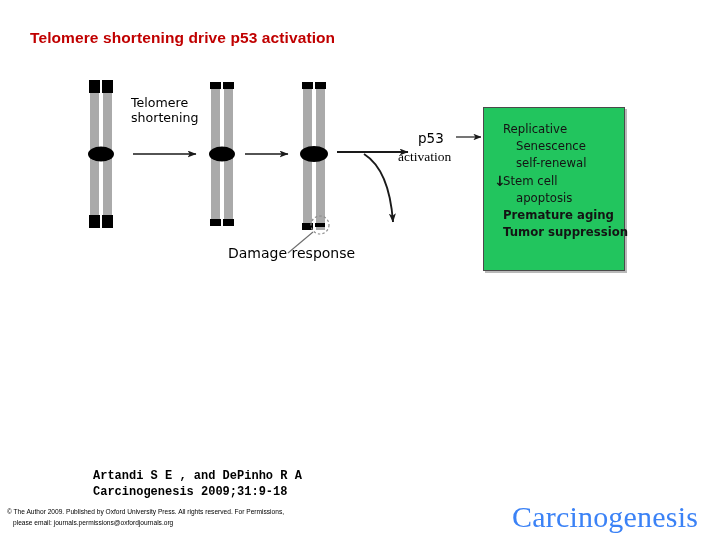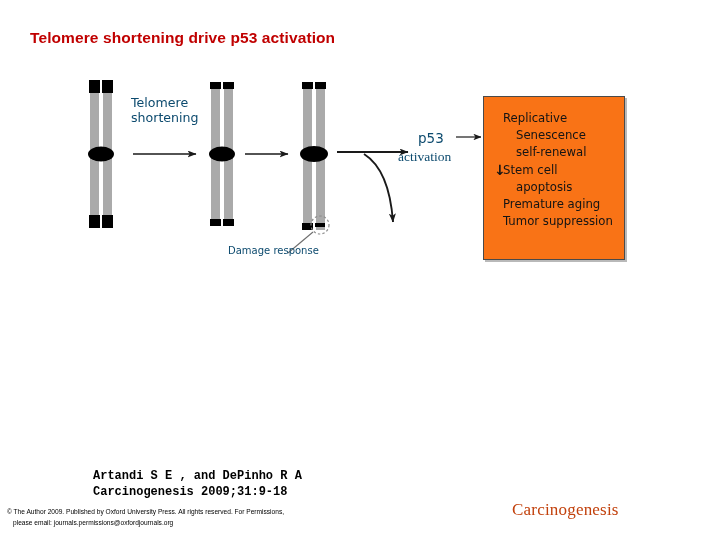--- a/index.html
+++ b/index.html
@@ -47,57 +47,57 @@
     height: 230px;
   }
   .figure-svg {
     position: absolute;
     left: 0; top: 0;
   }
 
   .fig-label {
     position: absolute;
     font-family: "DejaVu Sans", sans-serif;
-    color: #0c4a6e;
+    color: #000000;
     line-height: 1.22;
   }
   #label-telomere-shortening {
     left: 131px;
     top: 35px;
     font-size: 12.6px;
     width: 90px;
   }
   #label-damage-response {
     left: 228px;
     top: 185px;
-    font-size: 10px;
+    font-size: 14px;
     white-space: nowrap;
   }
   #label-p53 {
     left: 418px;
     top: 70px;
     font-size: 13.5px;
     white-space: nowrap;
   }
   #label-p53-activation {
     left: 398px;
     top: 89px;
     font-size: 13.5px;
     white-space: nowrap;
     font-family: Liberation Serif, serif;
   }
 
   
   .outcomes-box {
     position: absolute;
     left: 483px;
-    top: 36px;
+    top: 47px;
     width: 142px;
     height: 164px;
-    background: #f97316;
+    background: #22c55e;
     border: 1px solid #4a4a4a;
     box-shadow: 2px 2px 0 0 #b9b9b9;
     box-sizing: border-box;
   }
   .outcomes-list {
     position: absolute;
     left: 10px;
     top: 13px;
     width: 132px;
   }
@@ -119,20 +119,21 @@
   }
   .outcome-row .spacer {
     display: inline-block;
     width: 9px;
   }
   .outcome-row.indent {
     padding-left: 22px;
   }
   .outcome-row.pad {
     padding-left: 9px;
+    font-weight: bold;
   }
   .outcome-row.bold-text {
     font-weight: normal;
   }
 
   
   .citation {
     position: absolute;
     left: 93px;
     top: 469px;
@@ -154,22 +155,22 @@
     line-height: 1.65;
   }
   .copyright .line2 {
     padding-left: 6px;
   }
   .journal-logo {
     position: absolute;
     left: 512px;
     top: 500px;
     font-family: "Liberation Serif", serif;
-    font-size: 17px;
-    color: #c2410c;
+    font-size: 30px;
+    color: #3b82f6;
     letter-spacing: 0.2px;
     white-space: nowrap;
   }
 </style>
 </head>
 <body>
 
 <div class="slide">
 
   <div class="slide-title">Telomere shortening drive p53 activation</div>

